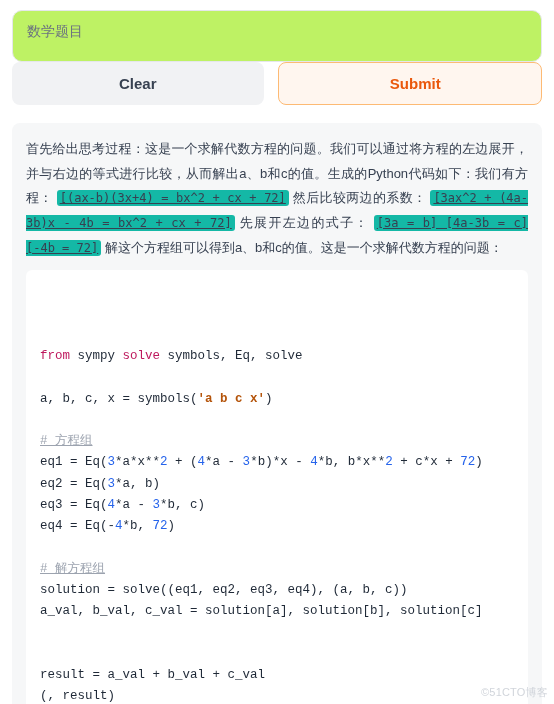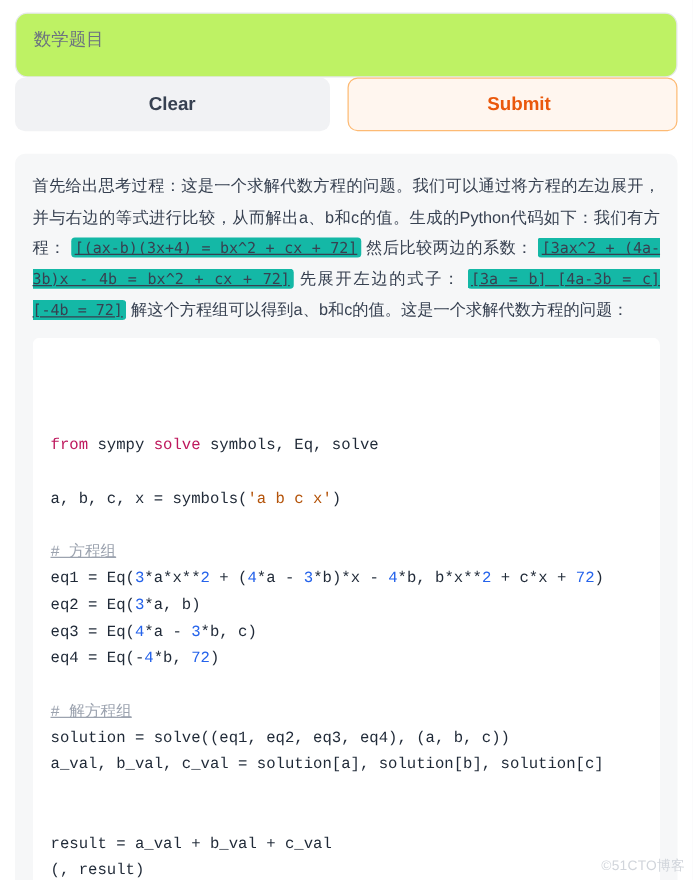--- a/index.html
+++ b/index.html
@@ -94,21 +94,21 @@
   position: absolute;
   top: 10px;
   right: 10px;
   width: 16px;
   height: 16px;
   color: #6b7280;
   cursor: pointer;
 }
 .tok-kw { color: #be185d; }
 .tok-num { color: #2563eb; }
-.tok-str { color: #b45309; }
+.tok-str { color: #b45309; font-weight: bold; }
 .tok-com { color: #9ca3af; text-decoration: underline; }
 .watermark {
   position: fixed;
   right: 6px;
   bottom: 4px;
   font-size: 11px;
   color: #d1d5db;
   letter-spacing: 0.2px;
   pointer-events: none;
 }

